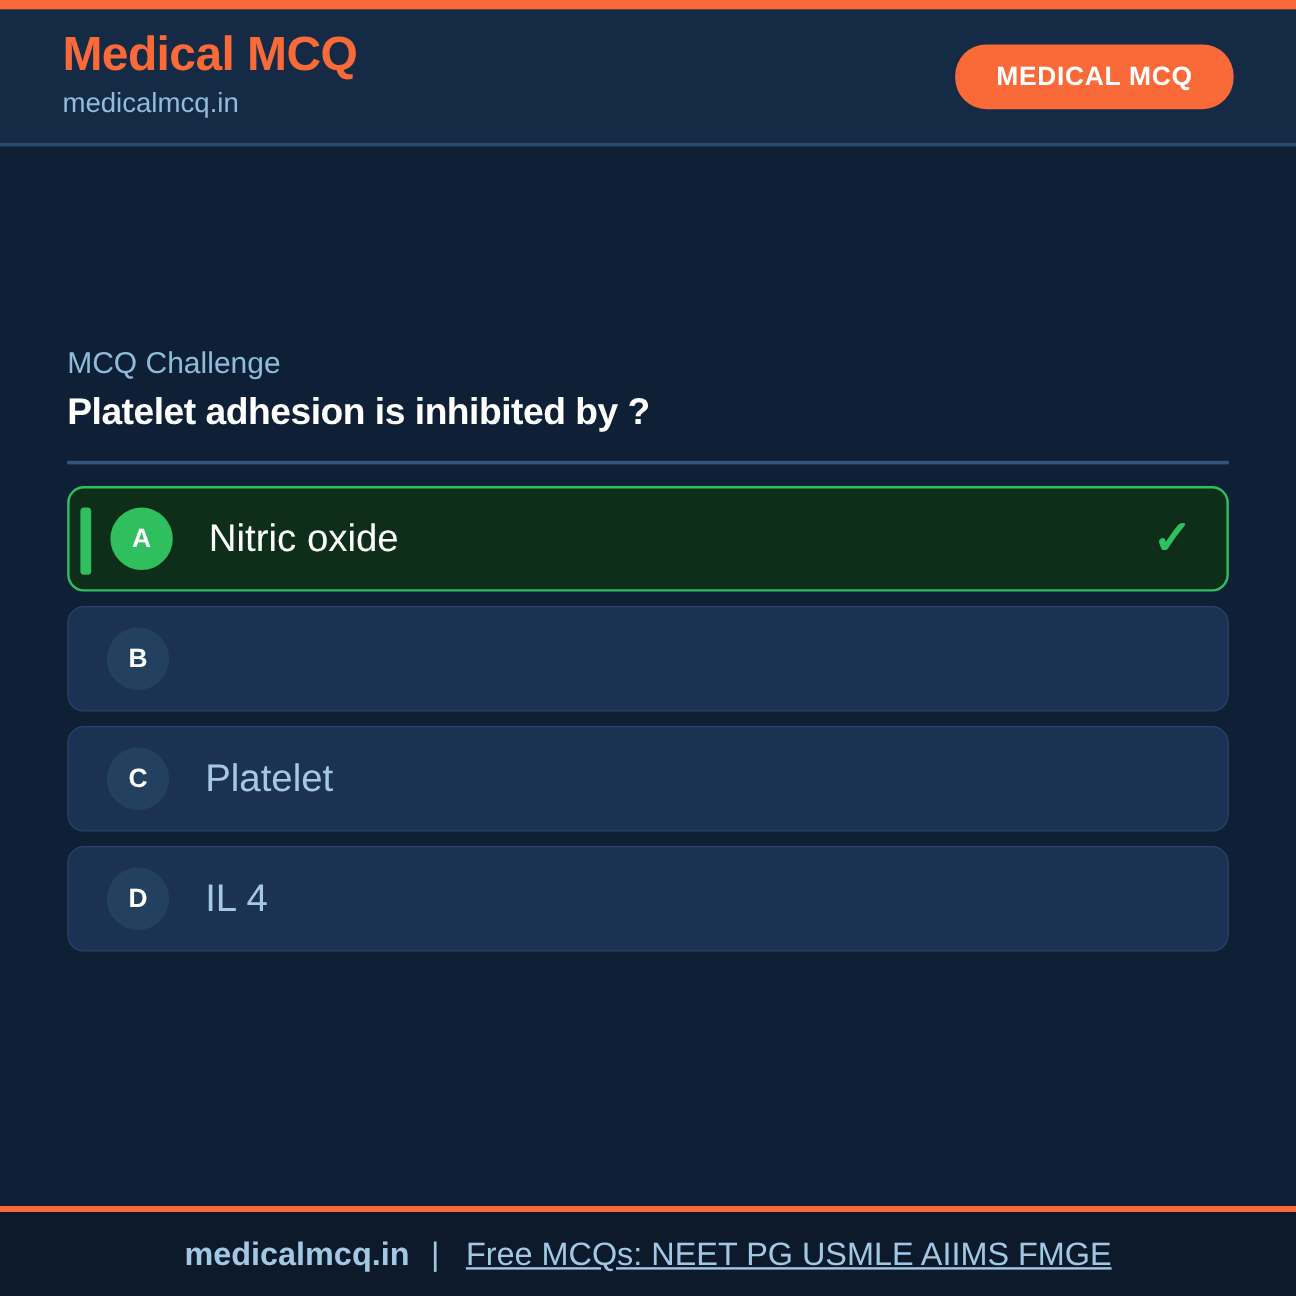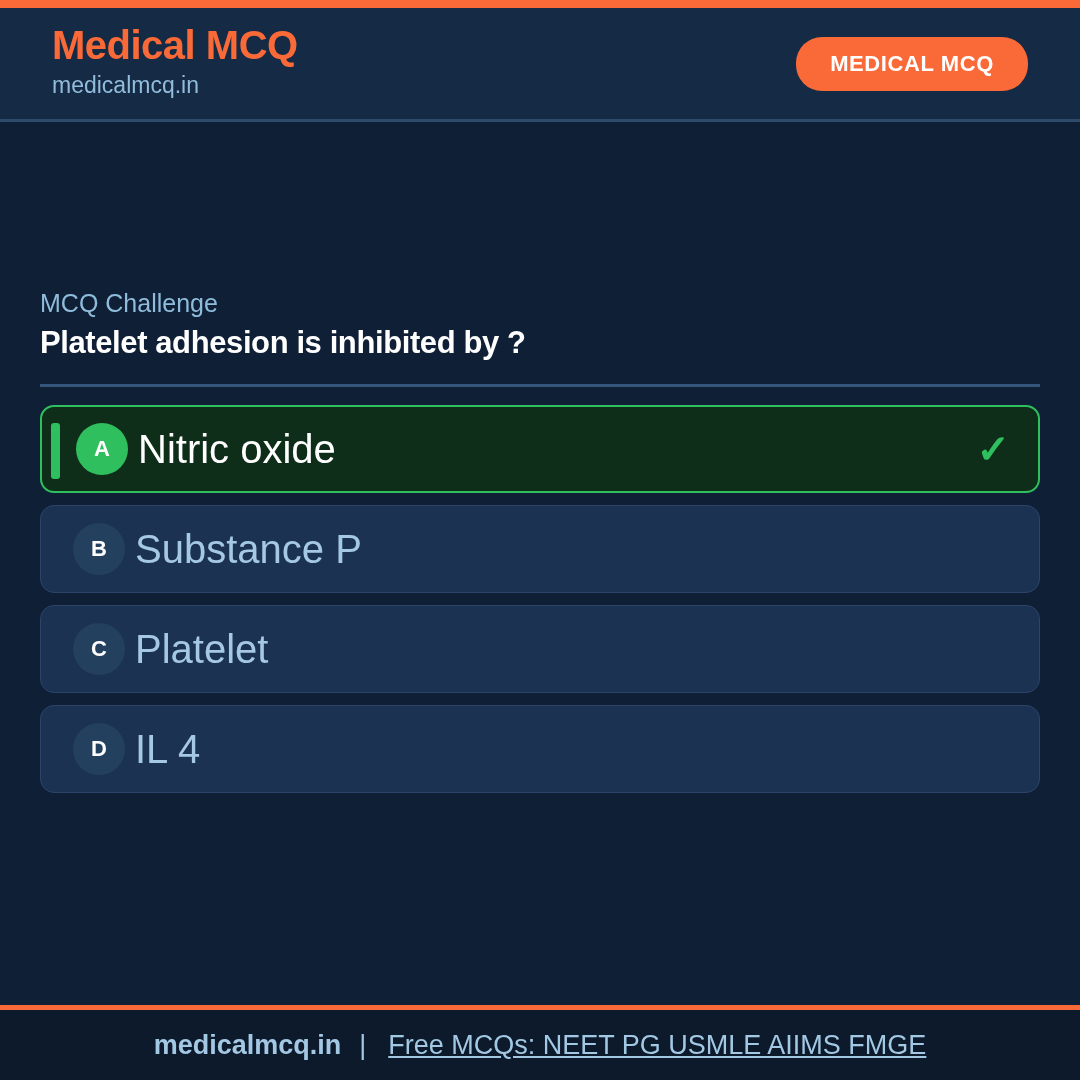--- a/index.html
+++ b/index.html
@@ -65,21 +65,21 @@
     white-space:nowrap;
   }
 
   
   .body {
     flex:1 1 auto;
     position:relative;
     display:flex;
     flex-direction:column;
     justify-content:center;
-    padding:0 40px;
+    padding:0 56px;
   }
 
   .quiz { margin-top:-46px; }
 
   .eyebrow {
     font-size:25px;
     color:#8FBCDB;
     line-height:1.2;
     margin-bottom:6px;
   }
@@ -134,23 +134,23 @@
     display:flex;
     align-items:center;
     justify-content:center;
     margin-left:8px;
   }
   .option.correct .badge {
     background:#2FBF5E;
     margin-left:10px;
   }
   .option-text {
-    font-size:40px;
+    font-size:32px;
     color:#A6C9E3;
-    margin-left:10px;
+    margin-left:30px;
     line-height:1.1;
     white-space:nowrap;
   }
   .option.correct .option-text { color:#FFFFFF; }
 
   .check-icon {
     margin-left:auto;
     color:#2FBF5E;
     font-size:40px;
     line-height:1;
@@ -208,21 +208,20 @@
 
         <div class="option correct">
           <div class="accent-bar"></div>
           <div class="badge">A</div>
           <div class="option-text">Nitric oxide</div>
           <div class="check-icon">✓</div>
         </div>
 
         <div class="option">
           <div class="badge">B</div>
-          <div class="option-text">Substance P</div>
         </div>
 
         <div class="option">
           <div class="badge">C</div>
           <div class="option-text">Platelet</div>
         </div>
 
         <div class="option">
           <div class="badge">D</div>
           <div class="option-text">IL 4</div>

